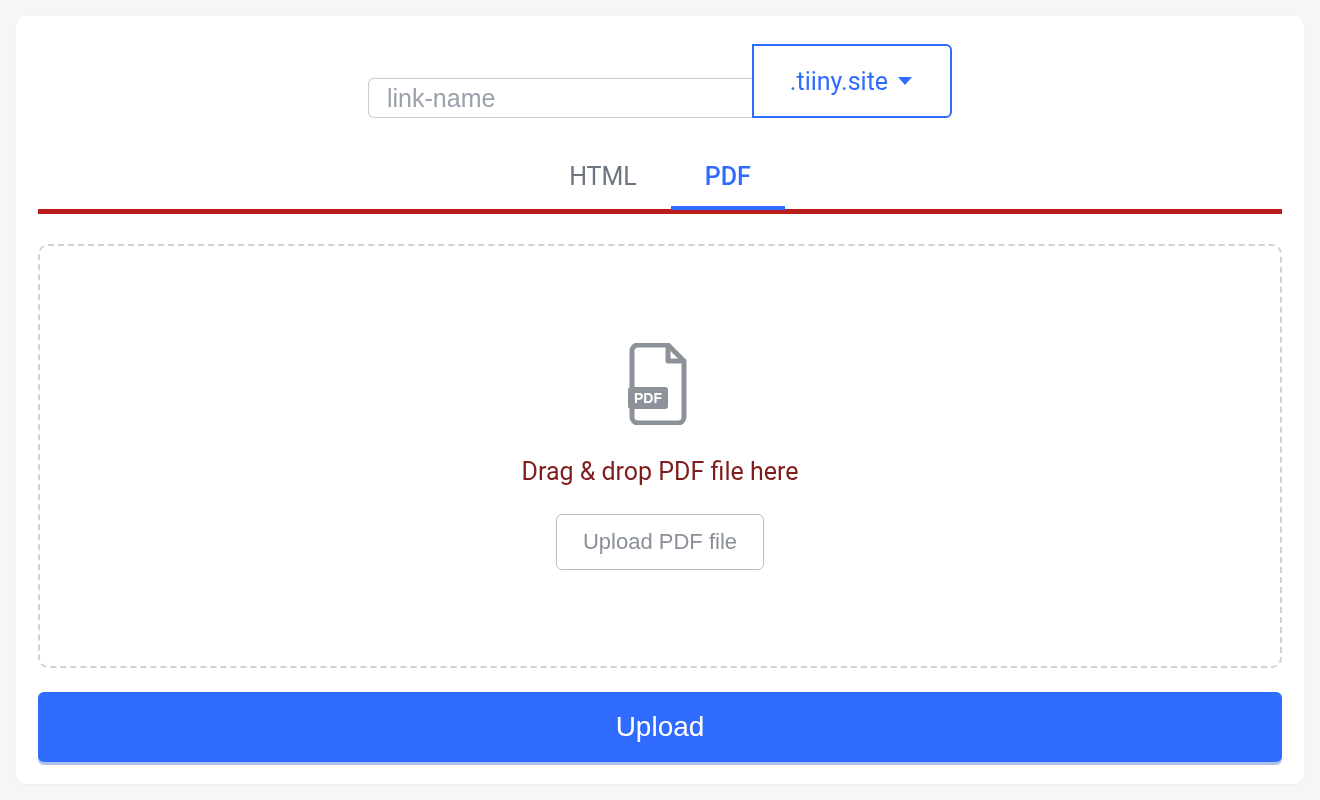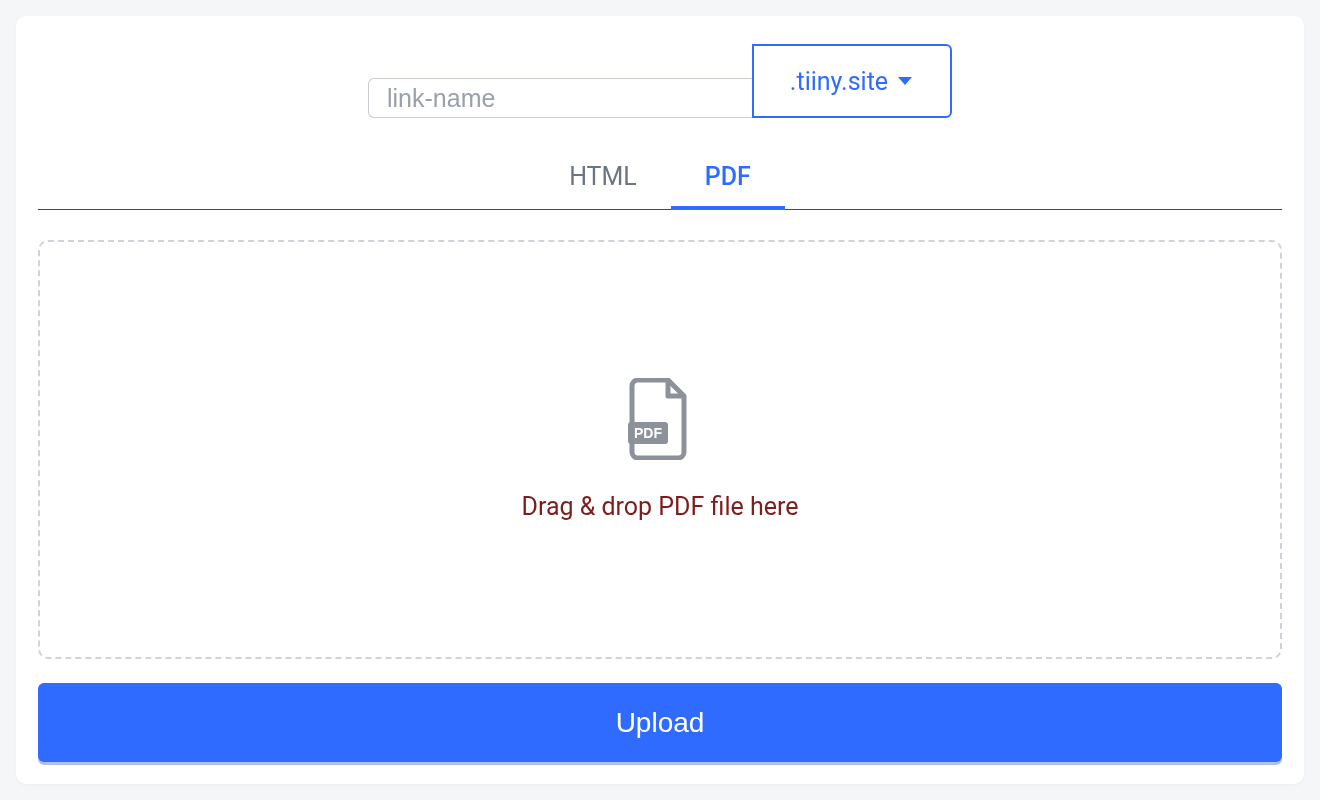--- a/index.html
+++ b/index.html
@@ -65,21 +65,21 @@
     .caret-down {
       width: 0;
       height: 0;
       border-left: 7px solid transparent;
       border-right: 7px solid transparent;
       border-top: 8px solid #2f6bff;
     }
     .tabs-row {
       display: flex;
       justify-content: center;
-      border-bottom: 1px solid #b91c1c;
+      border-bottom: 5px solid #b91c1c;
       text-align: right;
     }
     .tab {
       font-size: 25px;
       color: #6d7580;
       padding: 16px 34px 18px 34px;
       cursor: pointer;
       position: relative;
     }
     .tab.active {
@@ -119,21 +119,21 @@
       background: #ffffff;
       color: #8a9098;
       font-size: 22px;
       padding: 14px 26px;
       border-radius: 6px;
       cursor: pointer;
     }
     .upload-btn {
       margin-top: 24px;
       width: 100%;
-      height: 79px;
+      height: 70px;
       border: none;
       border-radius: 6px;
       background: #2f6bff;
       color: #ffffff;
       font-size: 28px;
       cursor: pointer;
       box-shadow: 0 3px 0 rgba(27, 74, 198, 0.35);
     }
   </style>
 </head>
@@ -159,17 +159,18 @@
   <div class="dropzone">
     <div class="pdf-icon-wrap">
       <svg width="72" height="82" viewBox="0 0 72 82">
         <path d="M14 2 h30 l16 16 v56 a6 6 0 0 1 -6 6 h-40 a6 6 0 0 1 -6 -6 v-66 a6 6 0 0 1 6 -6 z" fill="none" stroke="#8d929a" stroke-width="5" stroke-linejoin="round"></path>
         <path d="M44 2 v16 h16" fill="none" stroke="#8d929a" stroke-width="5" stroke-linejoin="round"></path>
         <rect x="4" y="44" width="40" height="22" rx="3" fill="#8d929a"></rect>
         <text x="24" y="60" font-size="14" font-weight="700" fill="#ffffff" text-anchor="middle" font-family="Arial, sans-serif">PDF</text>
       </svg>
     </div>
     <div class="drop-text">Drag &amp; drop PDF file here</div>
+    <button class="upload-file-btn">Upload PDF file</button>
   </div>
 
   <button class="upload-btn">Upload</button>
 
 </div>
 
 </body></html>

